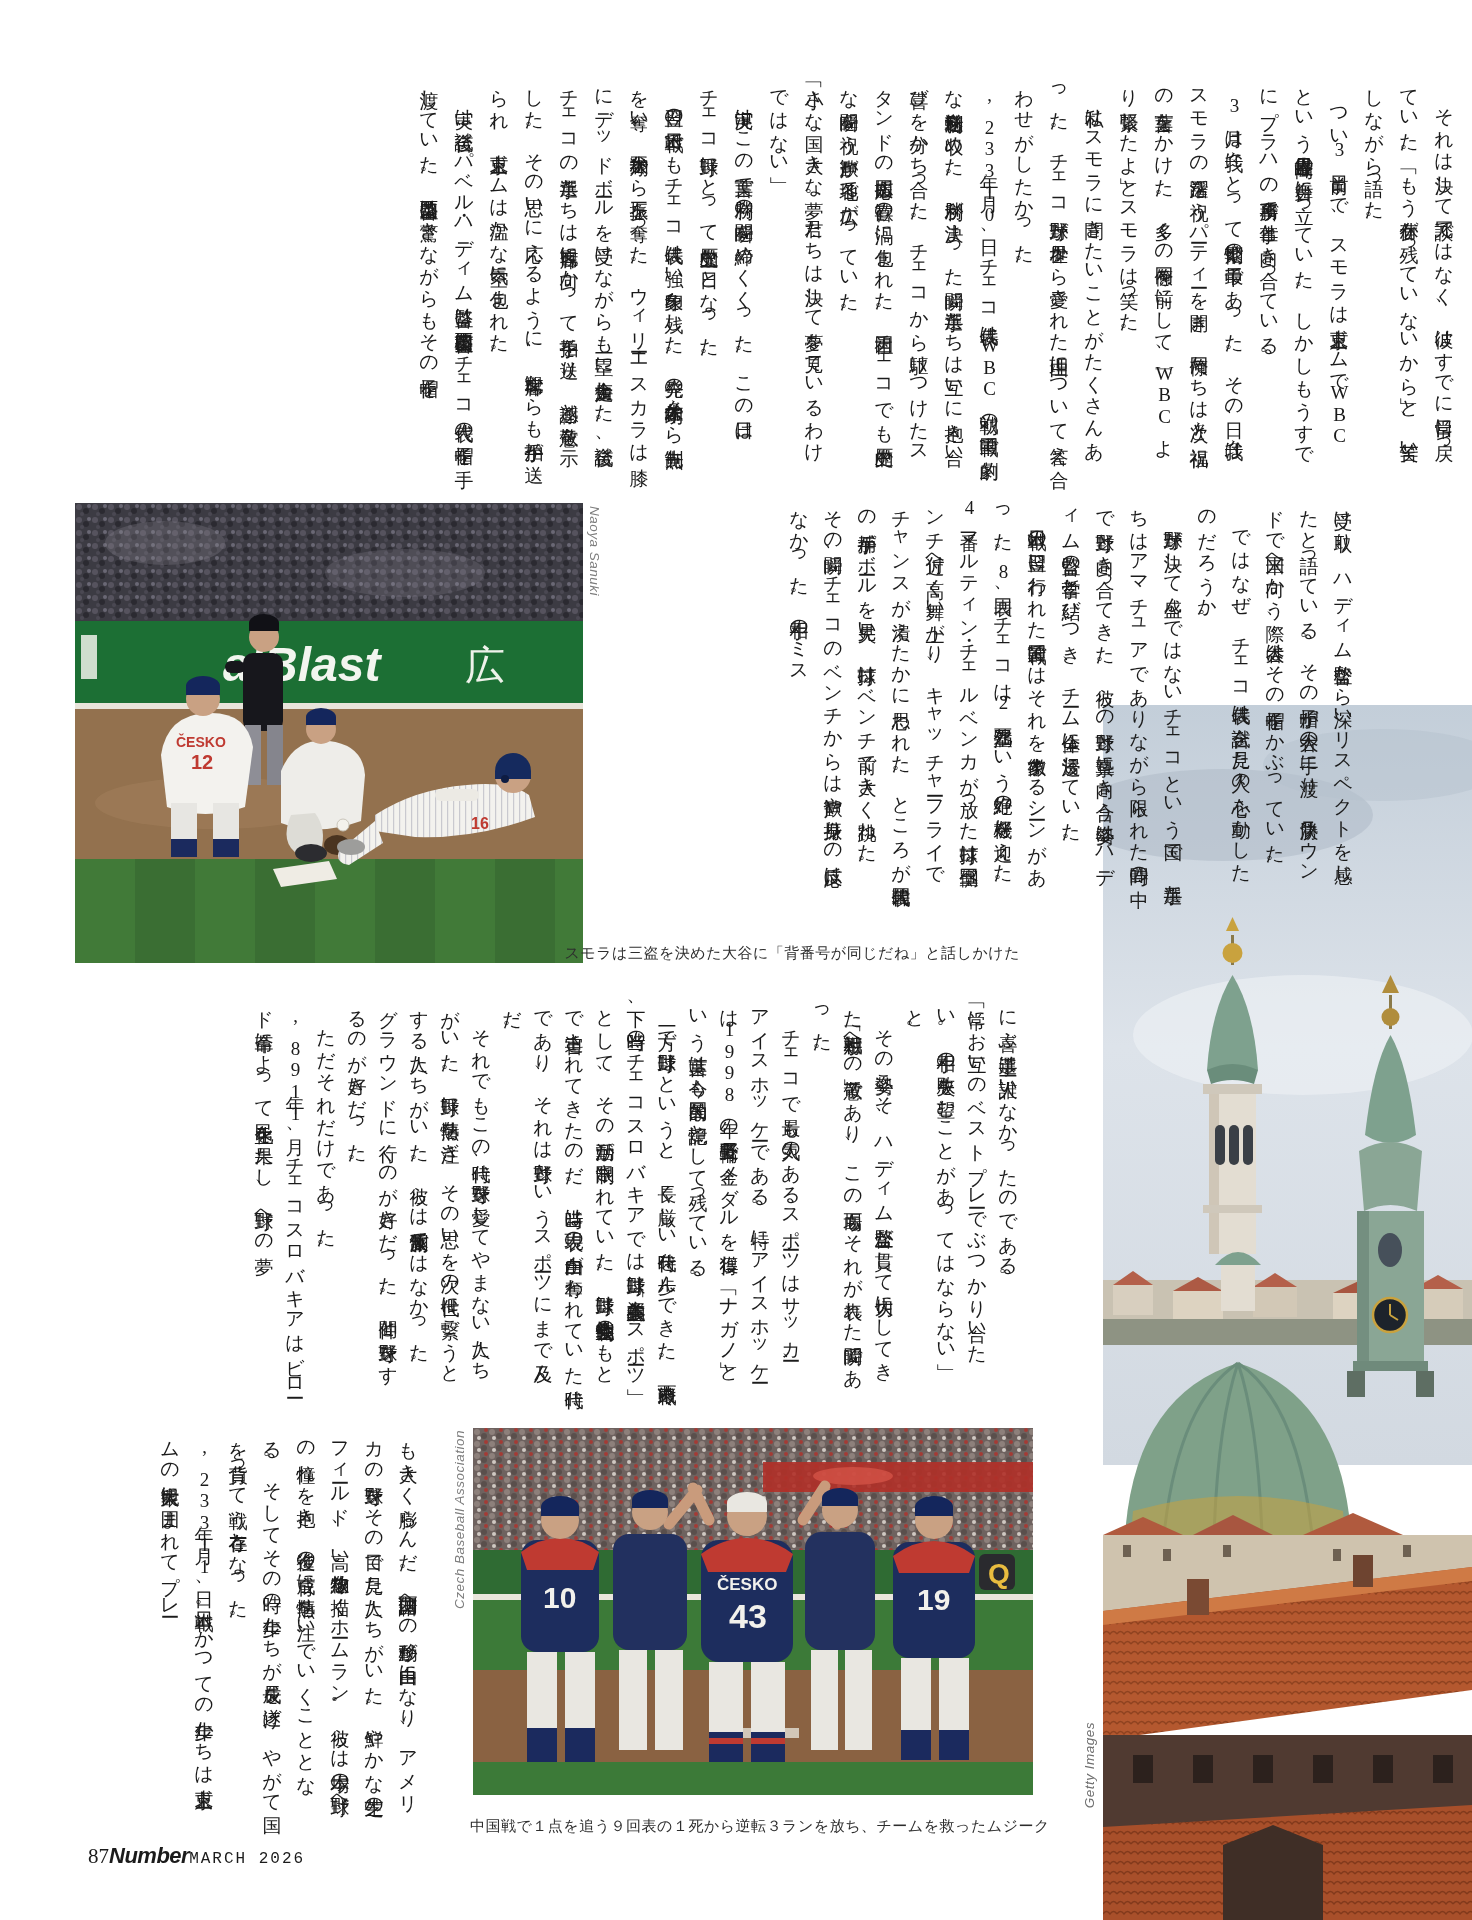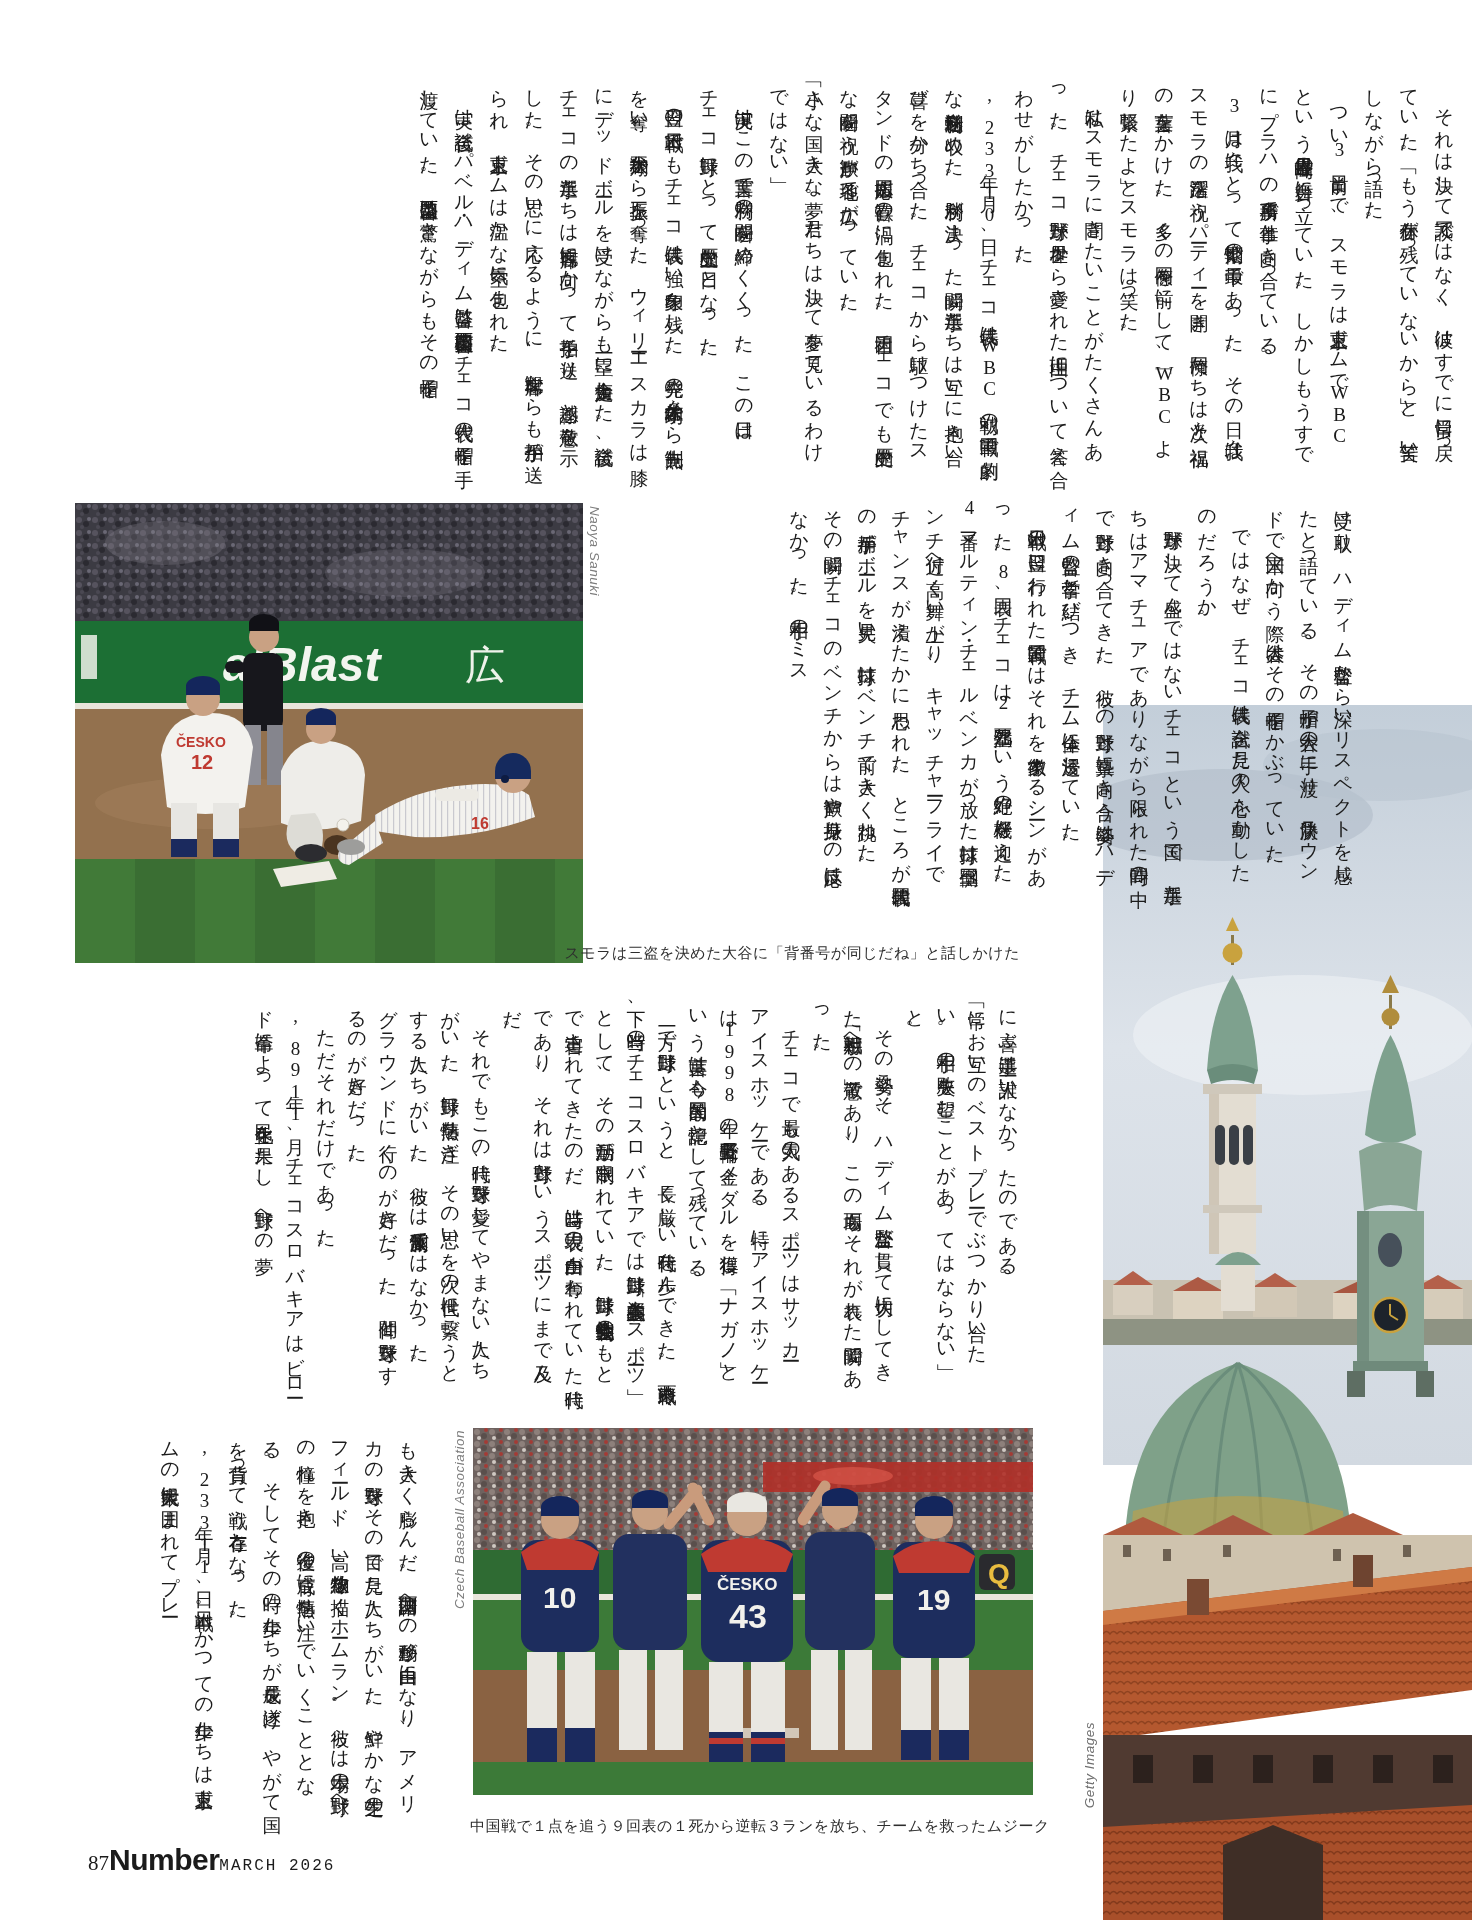--- a/index.html
+++ b/index.html
@@ -30,21 +30,21 @@
           font-style:italic;font-size:13.5px;color:#7d7d7d;writing-mode:vertical-rl;
           text-orientation:mixed;white-space:nowrap;letter-spacing:.5px;}
   .credit.up{transform:rotate(180deg);}
   .credit-naoya{left:587px;top:506px;}
   .credit-czech{left:452px;top:1430px;}
   .credit-getty{left:1082px;top:1722px;color:#6f6f6f;}
   
   .footer{position:absolute;left:88px;top:1843px;z-index:6;display:flex;align-items:baseline;}
   .footer .pagenum{font-size:21px;}
   .footer .logo{font-family:"Liberation Sans","DejaVu Sans",sans-serif;font-weight:bold;
-                font-size:30px;letter-spacing:-.5px;}
+                font-size:22px;letter-spacing:-.5px;font-style:italic;}
   .footer .issue{font-size:16px;letter-spacing:2px;font-family:Liberation Mono, monospace;}
 </style>
 </head>
 <body>
 
 <div class="page">
 
   <section class="vblock block-top">
       <p class="para">それは決して冗談ではなく、彼はすでに日常に戻っていた。「もう有休が残っていないから」と、苦笑いしながら語った。</p>
       <p class="para">つい3日前まで、スモラは東京ドームでWBCという世界最高峰の舞台に立っていた。しかしもうすでにプラハの事務所で仕事と向き合っている。</p>

